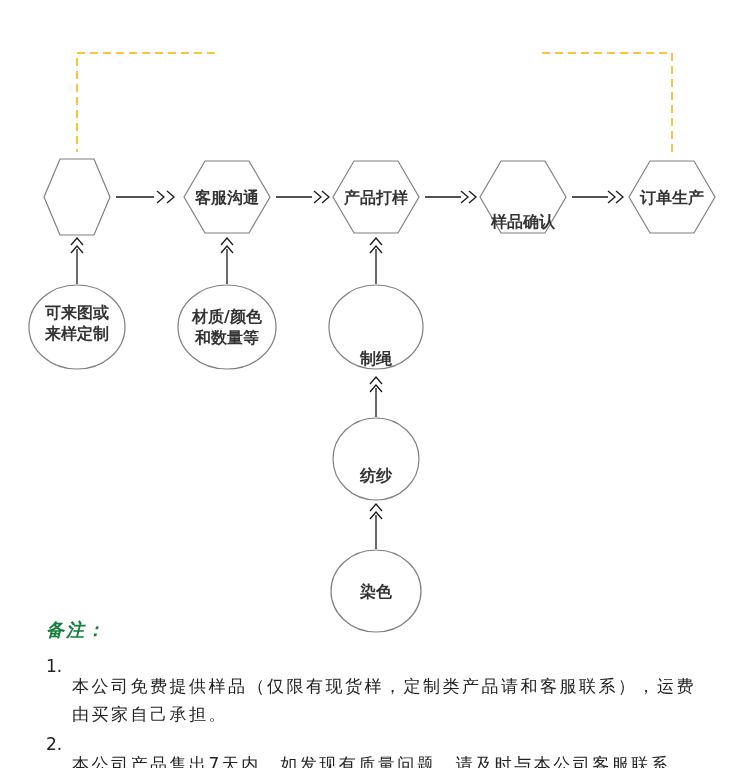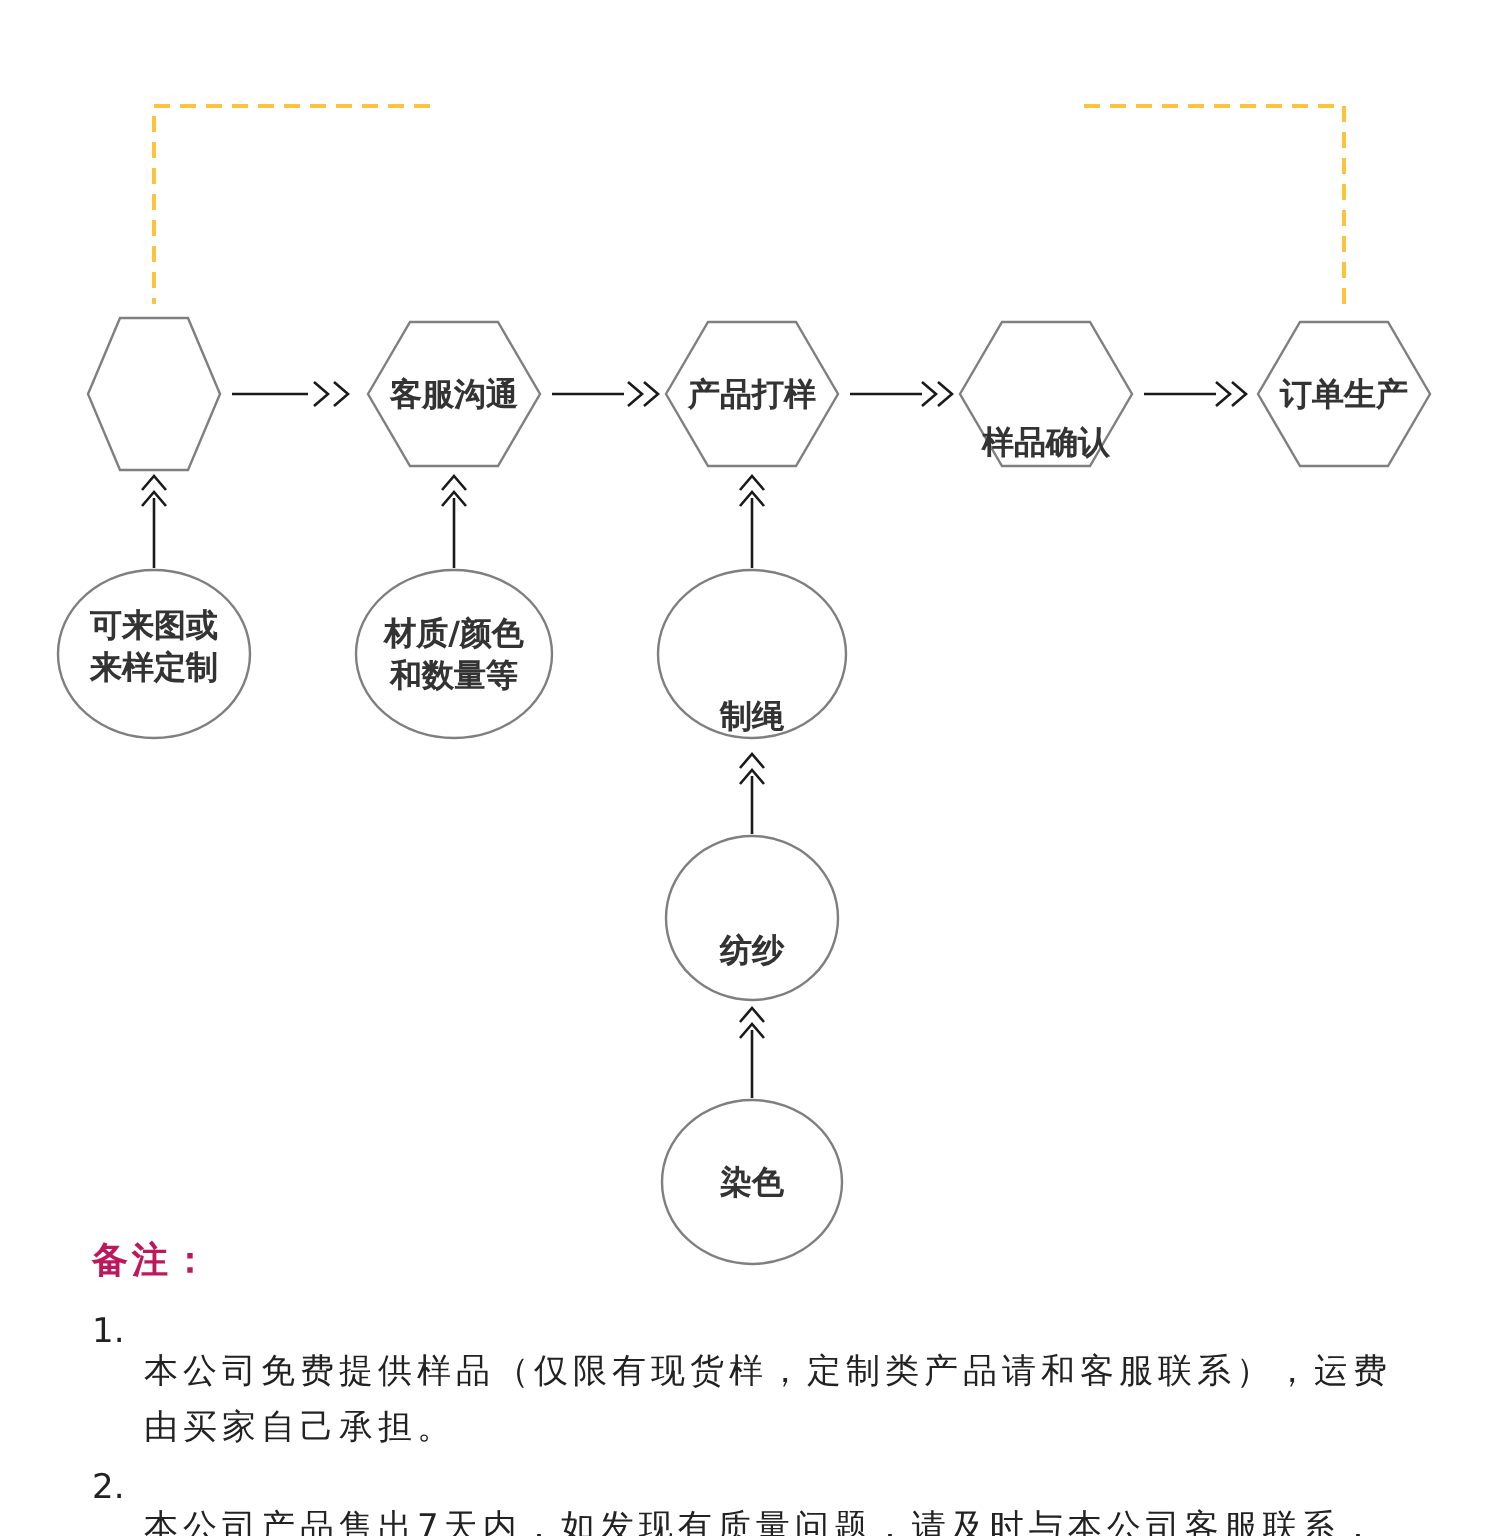--- a/index.html
+++ b/index.html
@@ -16,21 +16,21 @@
   .hex-label,.circle-label{
     position:absolute;transform:translate(-50%,-50%);
     text-align:center;white-space:pre-line;font-weight:600;color:#333333;
     font-size:16px;line-height:21px;
   }
   .hex-label.small{font-size:15px;line-height:19px;}
   .notes{
     position:absolute;left:46px;top:618px;width:672px;color:#222222;
   }
   .notes-heading{
-    color:#be185d;font-size:18px;font-weight:bold;letter-spacing:2px;margin-bottom:10px;
+    color:#15803d;font-size:18px;font-weight:bold;letter-spacing:2px;margin-bottom:10px;font-style:italic;
   }
   .note-row{
     display:flex;align-items:flex-start;font-size:17px;line-height:28px;
     letter-spacing:2.5px;margin-bottom:2px;
   }
   .note-num{flex:0 0 26px;letter-spacing:0;}
   .note-body{white-space:pre-line;margin-top:20px;}
 </style>
 </head>
 <body>

